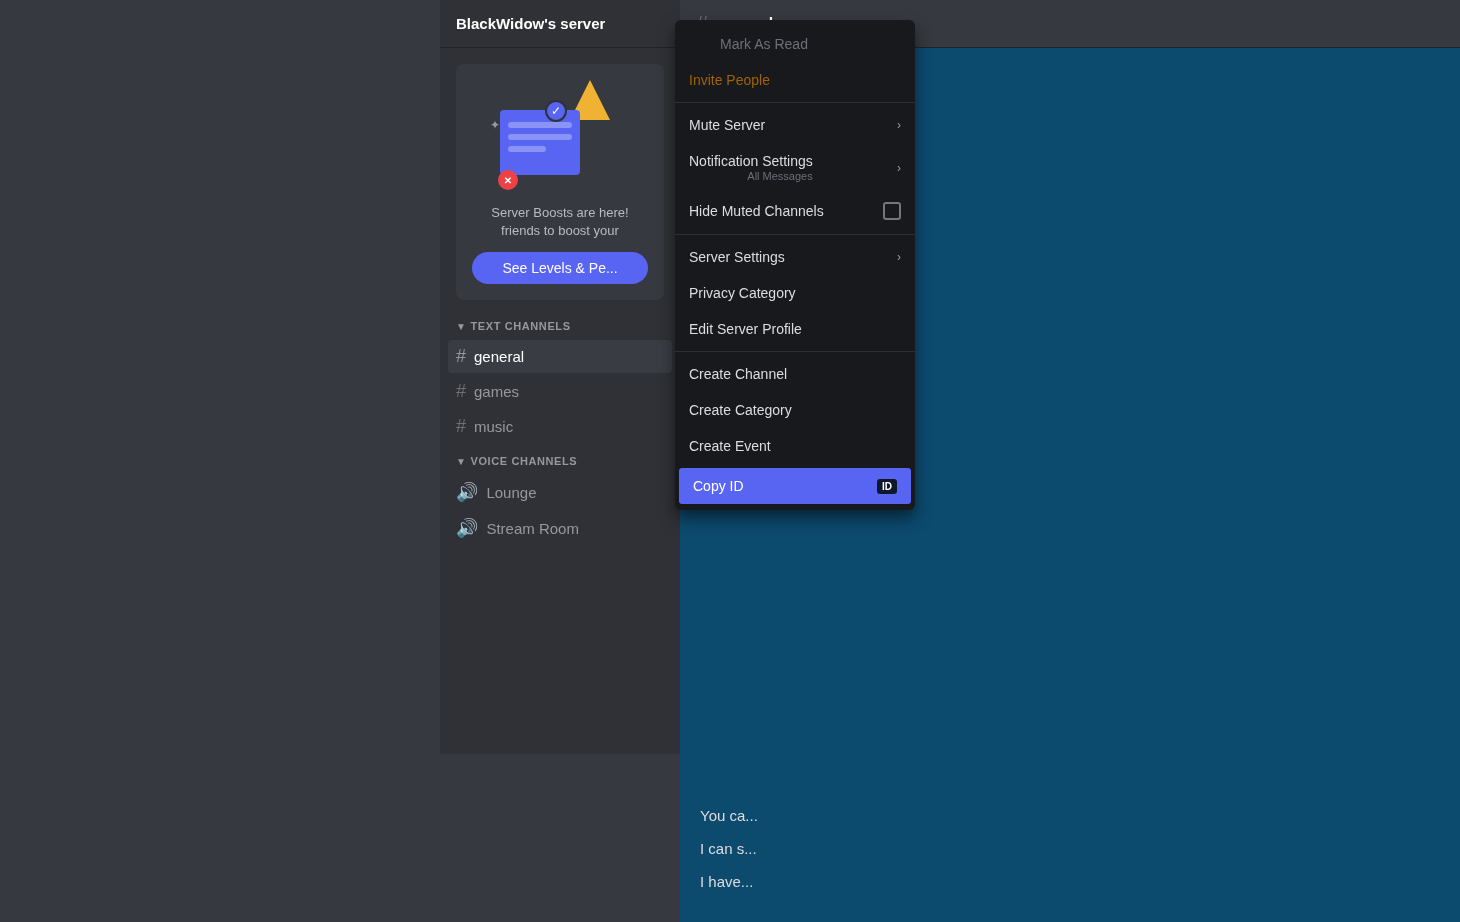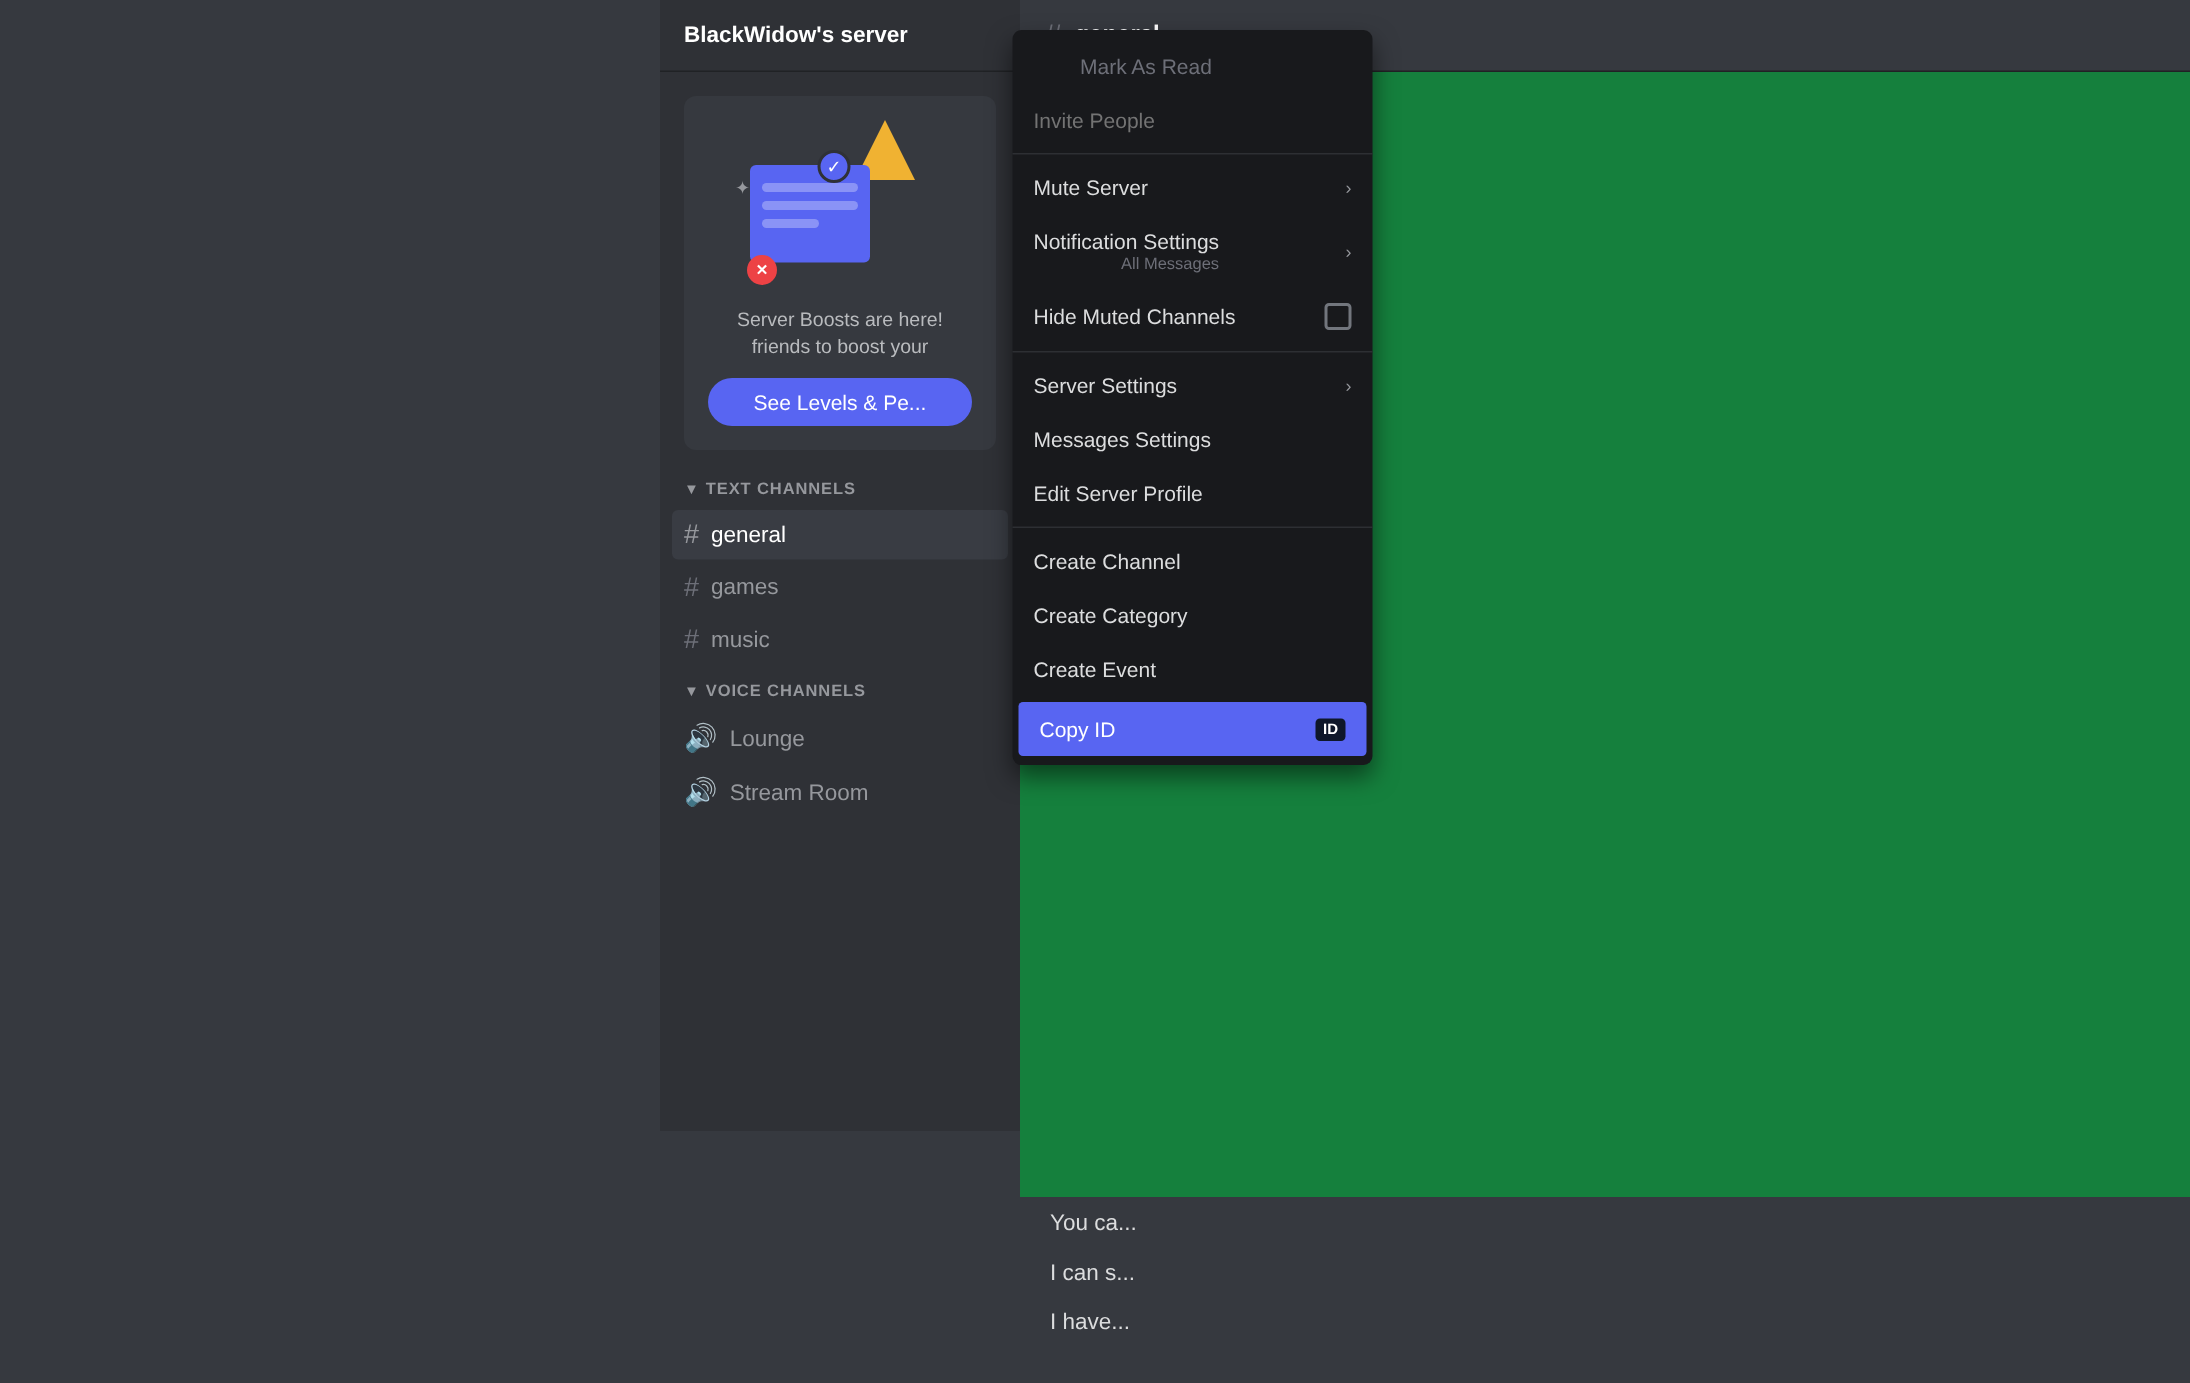--- a/index.html
+++ b/index.html
@@ -135,22 +135,22 @@
     .channel-item.active .channel-icon {
       color: #96989d;
     }
 
     
     .right-area {
       position: absolute;
       top: 0;
       left: 680px;
       right: 0;
-      height: 798px;
-      background: #15803d;
+      height: 922px;
+      background: #0c4a6e;
     }
 
     .chat-header {
       height: 48px;
       background: #36393f;
       border-bottom: 1px solid #202225;
       display: flex;
       align-items: center;
       padding: 0 16px;
       gap: 8px;
@@ -185,21 +185,21 @@
       align-items: center;
       justify-content: space-between;
       padding: 10px 14px;
       cursor: pointer;
       color: #dcddde;
       font-size: 14px;
       font-weight: 500;
     }
 
     .menu-item.highlight {
-      color: #737373;
+      color: #a16207;
     }
 
     .menu-item.muted {
       color: #6d6f78;
       padding-left: 45px;
     }
 
     .menu-item.copy-id {
       background: #5865f2;
       color: #fff;
@@ -460,21 +460,21 @@
   </div>
 
   <div class="menu-divider"></div>
 
   <div class="menu-item">
     <span>Server Settings</span>
     <span class="menu-arrow">›</span>
   </div>
 
   <div class="menu-item">
-    <span>Messages Settings</span>
+    <span>Privacy Category</span>
   </div>
 
   <div class="menu-item">
     <span>Edit Server Profile</span>
   </div>
 
   <div class="menu-divider"></div>
 
   <div class="menu-item">
     <span>Create Channel</span>

